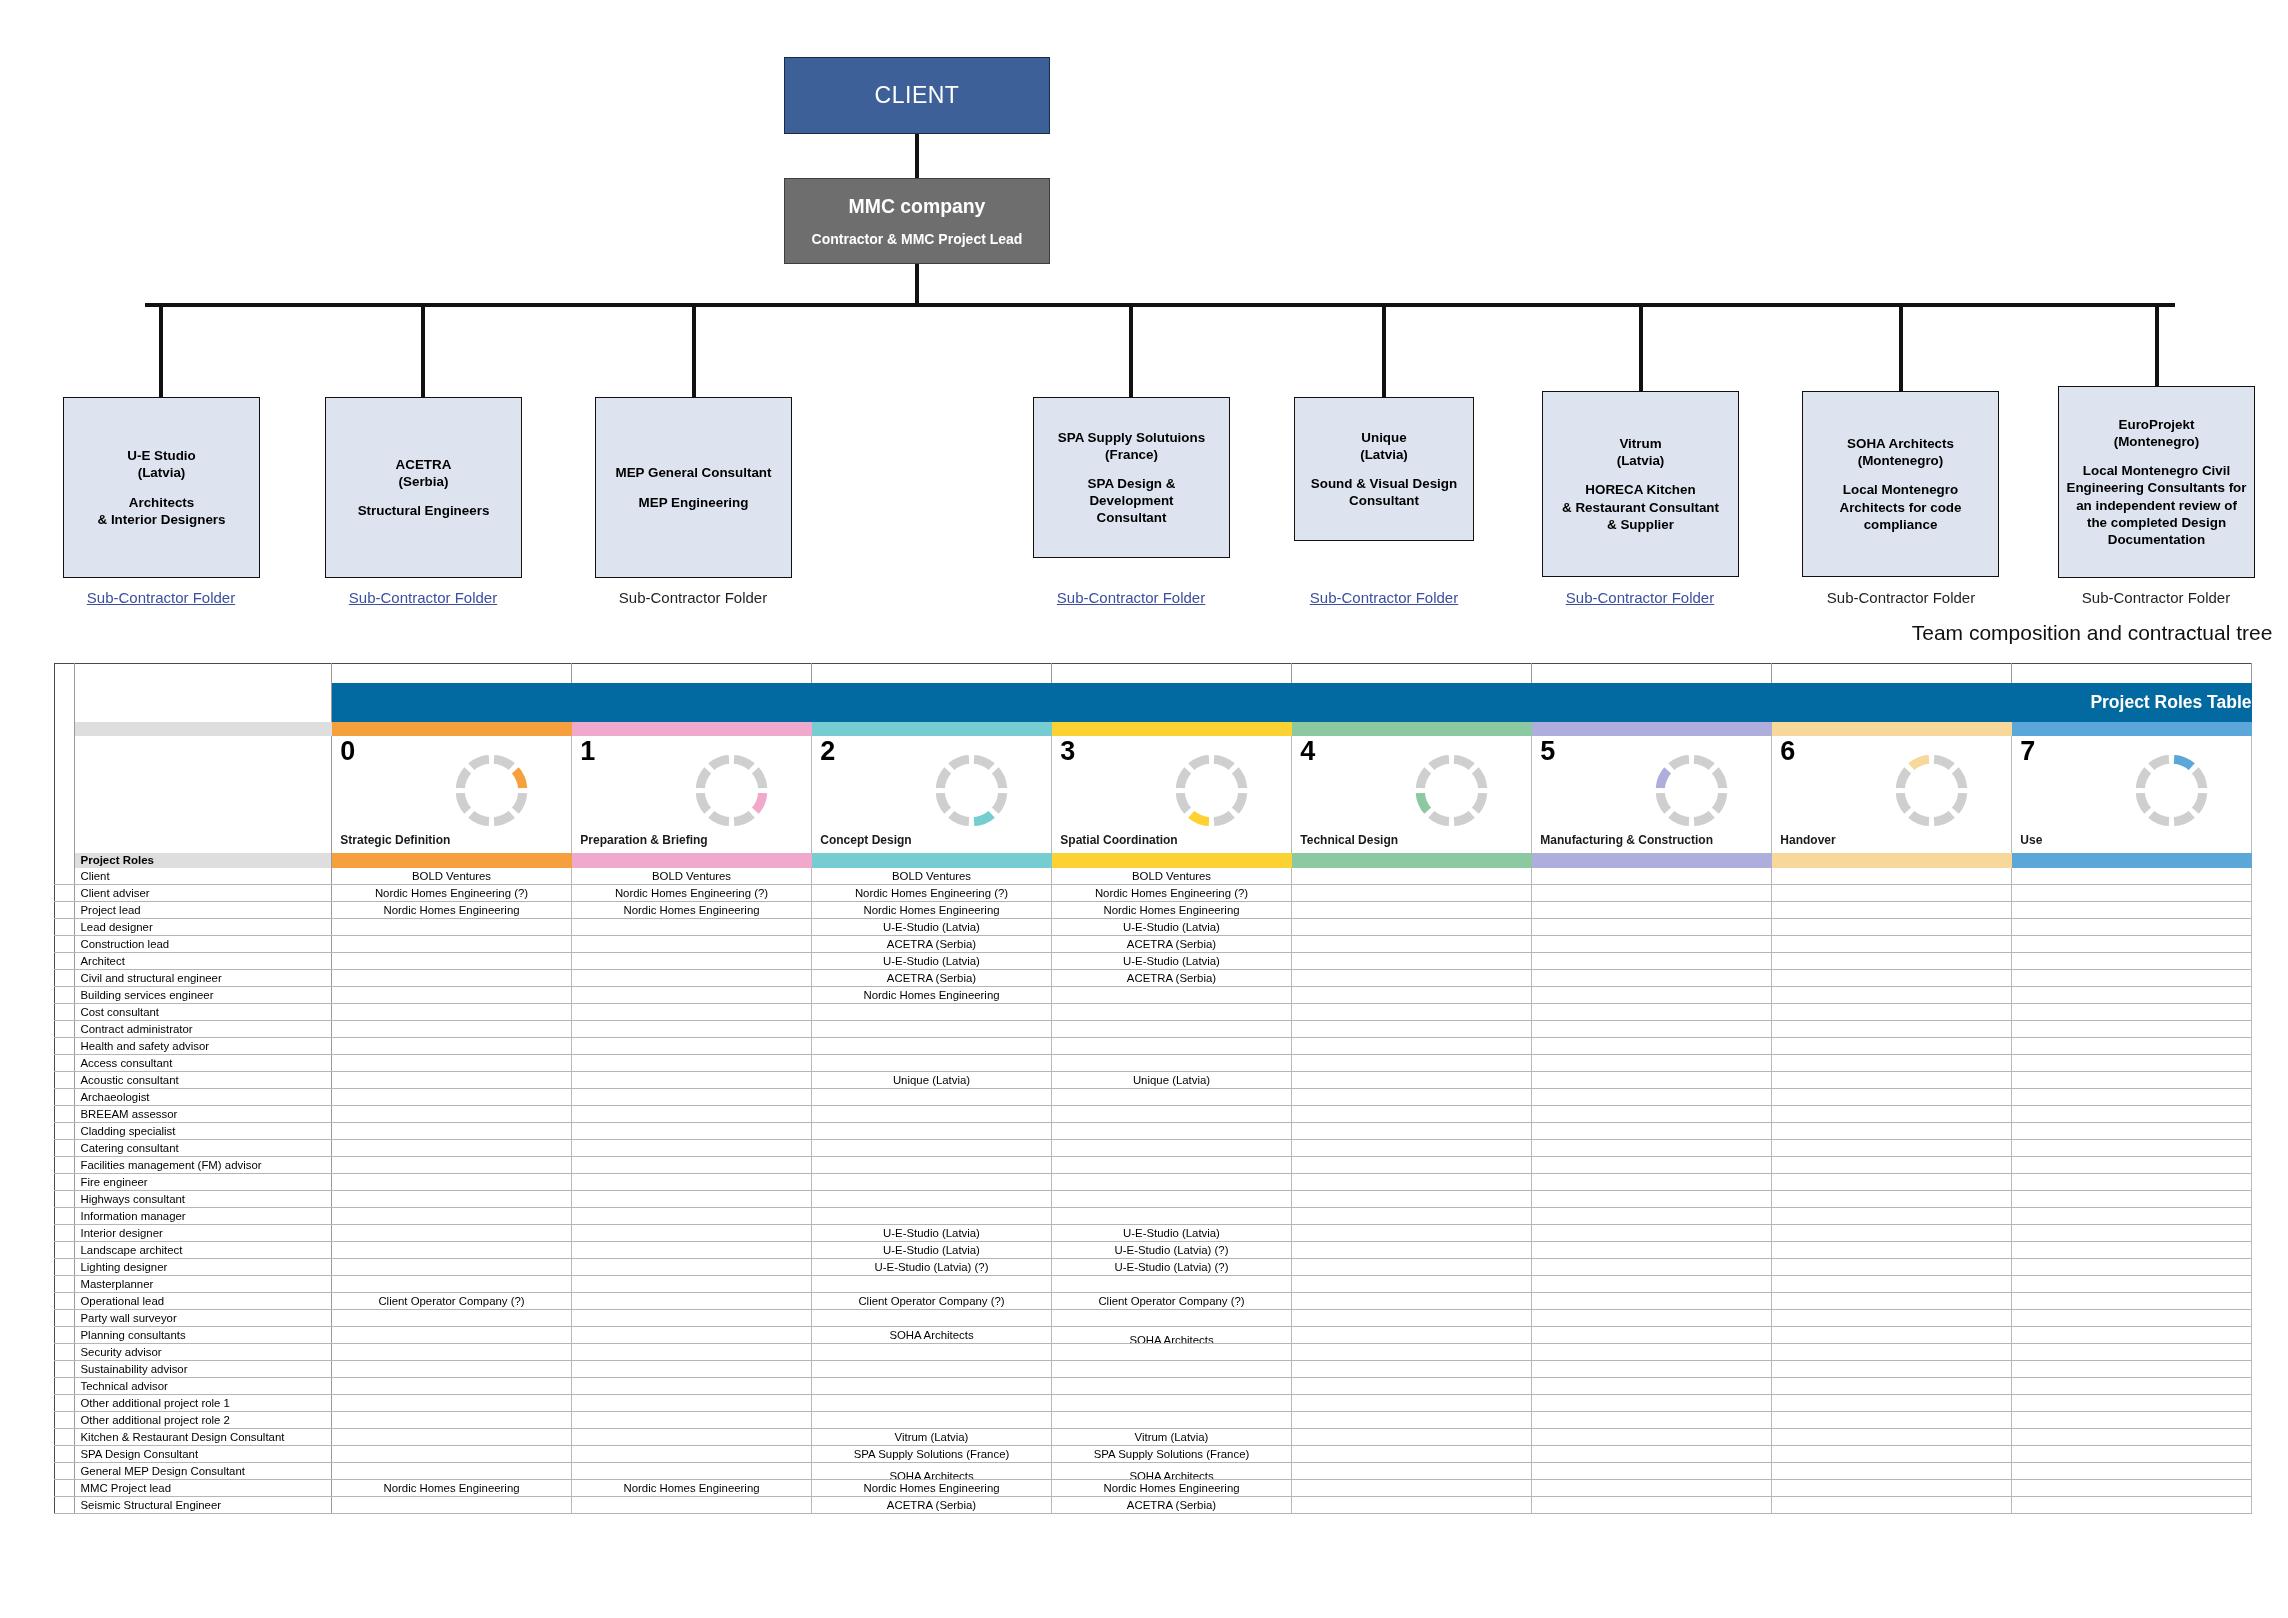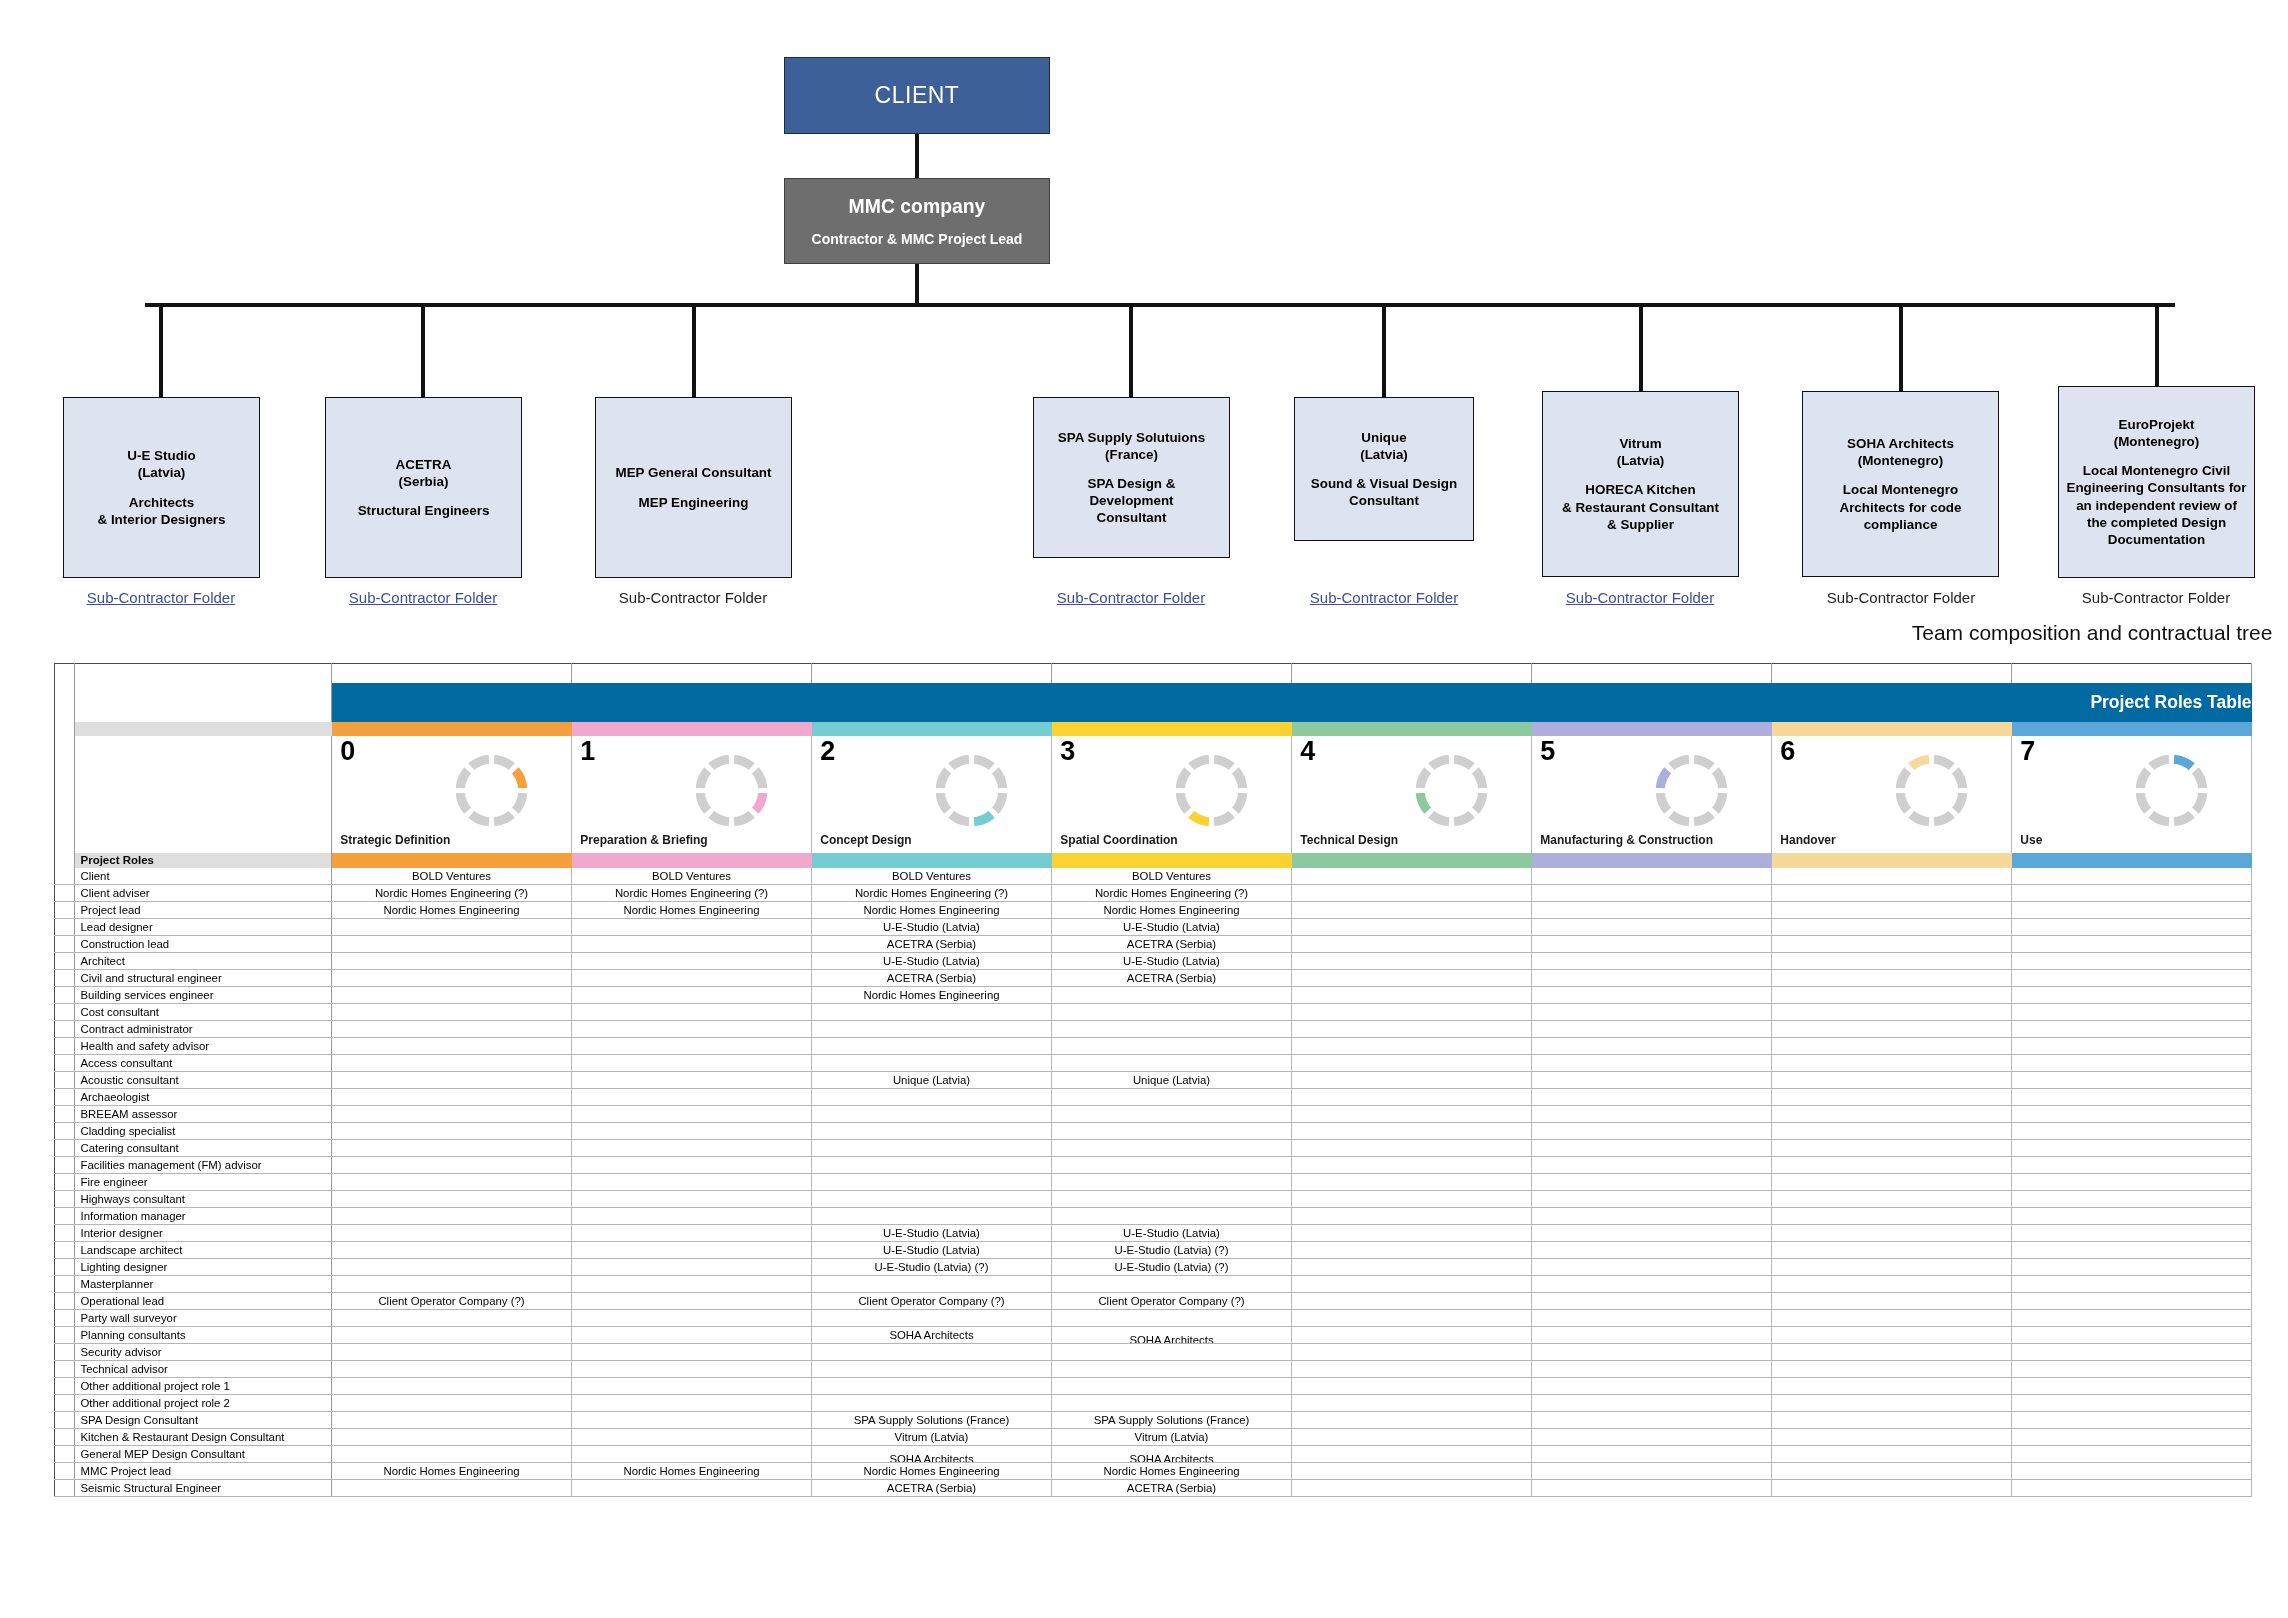--- a/index.html
+++ b/index.html
@@ -697,20 +697,32 @@
           <td class="val"></td>
           <td class="val"></td>
           <td class="val"></td>
           <td class="val"></td>
           <td class="val"></td>
           <td class="val"></td>
           <td class="val"></td>
         </tr>
         <tr class="datarow">
           <td class="gutcell"></td>
+          <td class="rolename">Sustainability advisor</td>
+          <td class="val first"></td>
+          <td class="val"></td>
+          <td class="val"></td>
+          <td class="val"></td>
+          <td class="val"></td>
+          <td class="val"></td>
+          <td class="val"></td>
+          <td class="val"></td>
+        </tr>
+        <tr class="datarow">
+          <td class="gutcell"></td>
           <td class="rolename">Technical advisor</td>
           <td class="val first"></td>
           <td class="val"></td>
           <td class="val"></td>
           <td class="val"></td>
           <td class="val"></td>
           <td class="val"></td>
           <td class="val"></td>
           <td class="val"></td>
         </tr>
@@ -726,44 +738,44 @@
           <td class="val"></td>
           <td class="val"></td>
         </tr>
         <tr class="datarow">
           <td class="gutcell"></td>
           <td class="rolename">Other additional project role 2</td>
           <td class="val first"></td>
           <td class="val"></td>
           <td class="val"></td>
           <td class="val"></td>
+          <td class="val"></td>
+          <td class="val"></td>
+          <td class="val"></td>
+          <td class="val"></td>
+        </tr>
+        <tr class="datarow">
+          <td class="gutcell"></td>
+          <td class="rolename">Kitchen &amp; Restaurant Design Consultant</td>
+          <td class="val first"></td>
+          <td class="val"></td>
+          <td class="val">Vitrum (Latvia)</td>
+          <td class="val">Vitrum (Latvia)</td>
           <td class="val"></td>
           <td class="val"></td>
           <td class="val"></td>
           <td class="val"></td>
         </tr>
         <tr class="datarow">
           <td class="gutcell"></td>
           <td class="rolename">SPA Design Consultant</td>
           <td class="val first"></td>
           <td class="val"></td>
           <td class="val">SPA Supply Solutions (France)</td>
           <td class="val">SPA Supply Solutions (France)</td>
-          <td class="val"></td>
-          <td class="val"></td>
-          <td class="val"></td>
-          <td class="val"></td>
-        </tr>
-        <tr class="datarow">
-          <td class="gutcell"></td>
-          <td class="rolename">Kitchen &amp; Restaurant Design Consultant</td>
-          <td class="val first"></td>
-          <td class="val"></td>
-          <td class="val">Vitrum (Latvia)</td>
-          <td class="val">Vitrum (Latvia)</td>
           <td class="val"></td>
           <td class="val"></td>
           <td class="val"></td>
           <td class="val"></td>
         </tr>
         <tr class="datarow">
           <td class="gutcell"></td>
           <td class="rolename">General MEP Design Consultant</td>
           <td class="val first"></td>
           <td class="val"></td>

